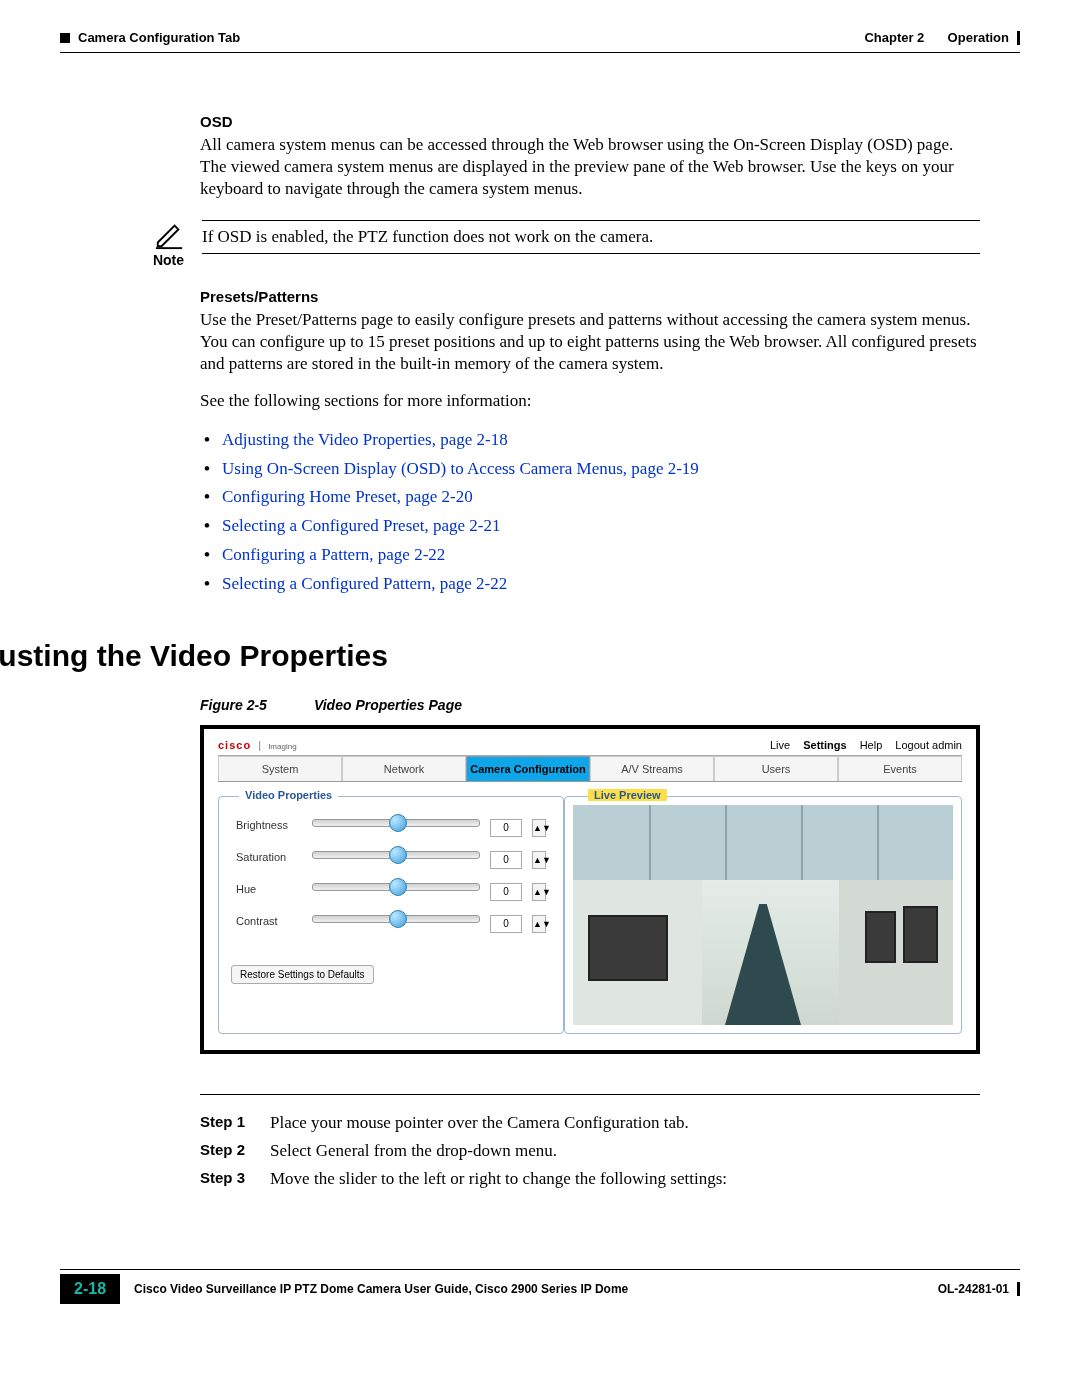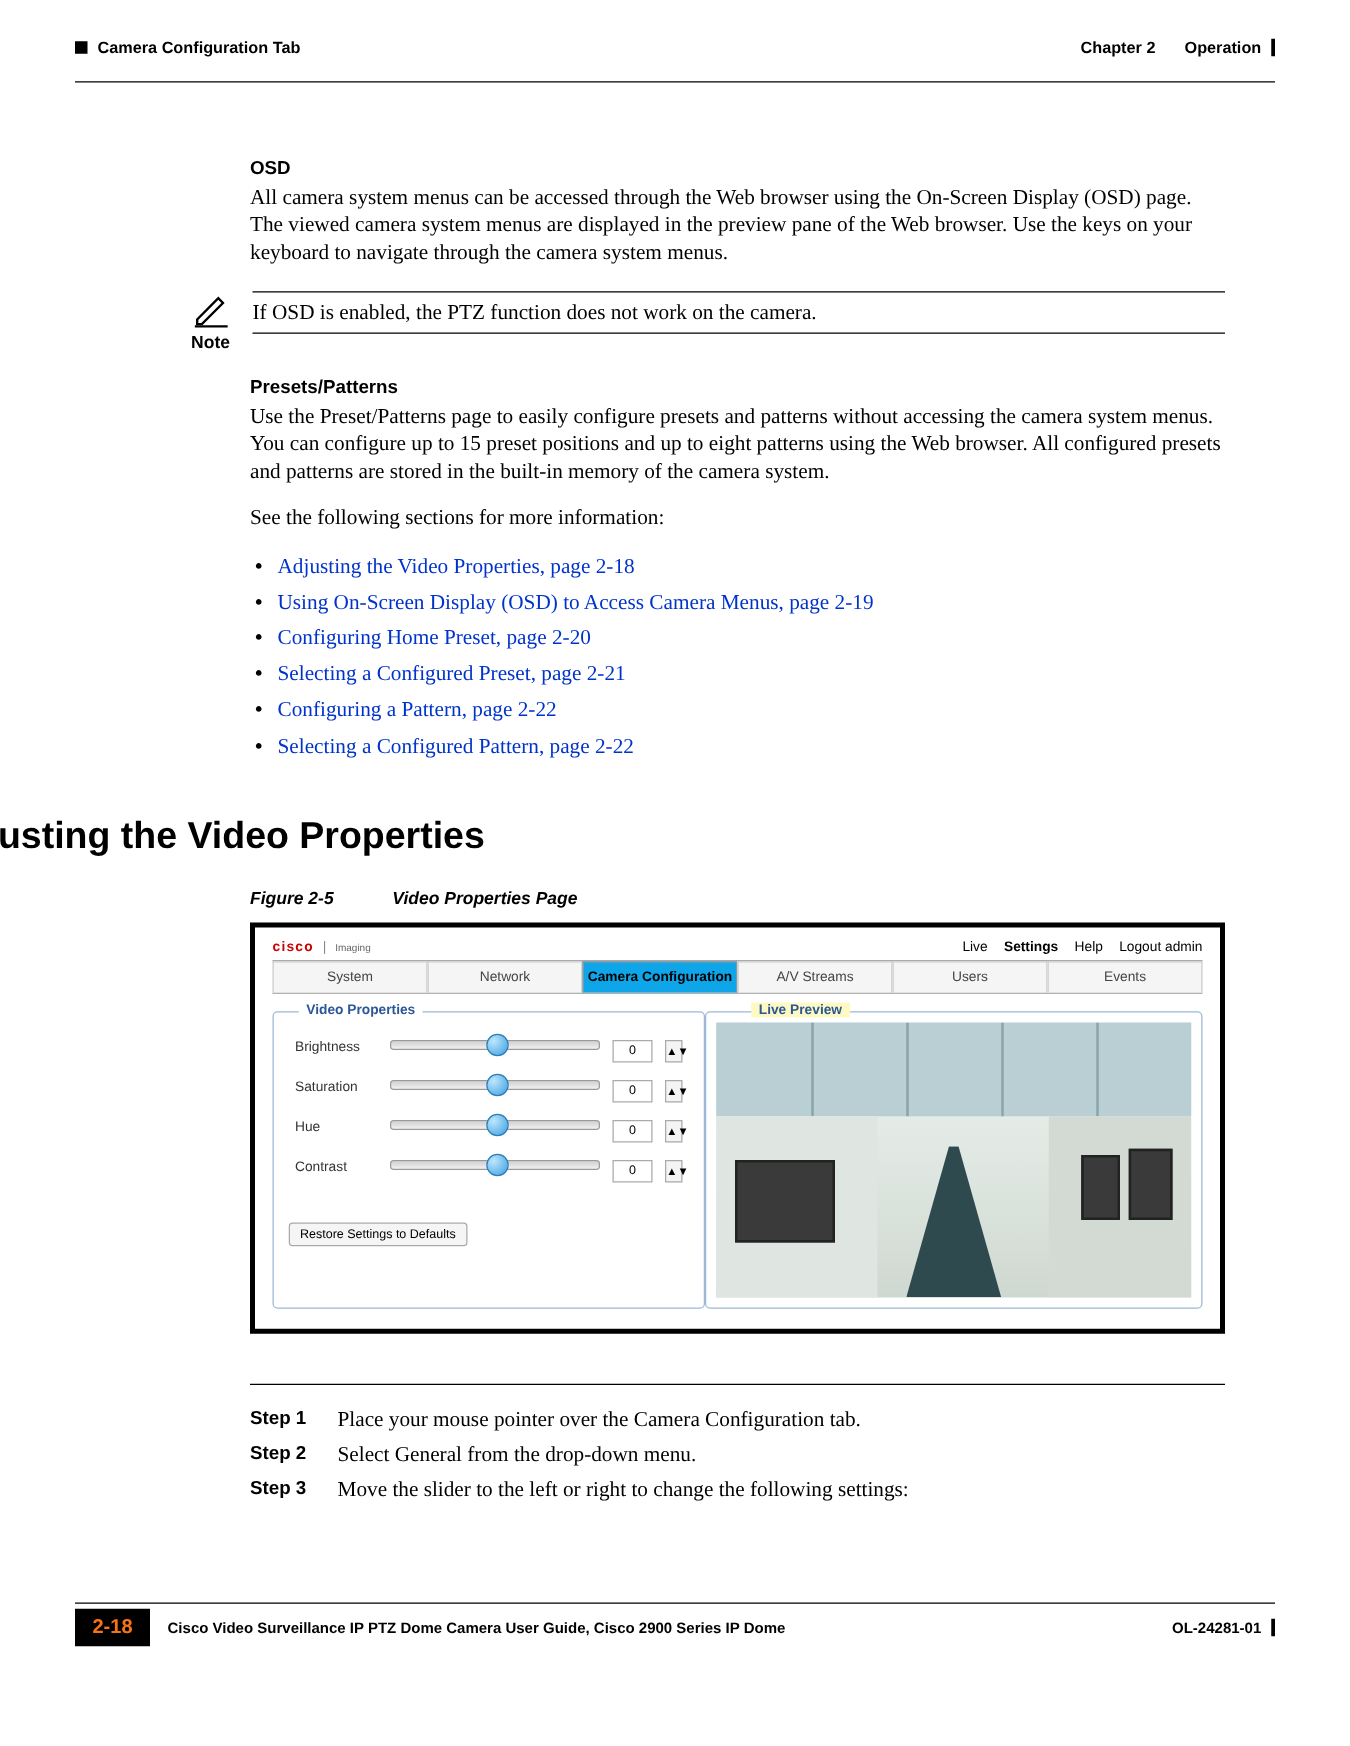--- a/index.html
+++ b/index.html
@@ -1,17 +1,17 @@
 <!DOCTYPE html>
 <html><head>
 <meta charset="utf-8">
 <style>
   body{margin:0;background:#fff;font-family:"Times New Roman",serif;color:#000;width:1080px}
   .page{padding:30px 60px 40px 60px;position:relative}
-  .hdr{display:flex;justify-content:space-between;align-items:center;font-family:Arial,Helvetica,sans-serif;font-weight:bold;font-size:13px;margin-bottom:20px}
+  .hdr{display:flex;justify-content:space-between;align-items:center;font-family:Arial,Helvetica,sans-serif;font-weight:bold;font-size:13px;margin-bottom:7px}
   .hdr-left{display:flex;align-items:center;gap:8px}
   .hdr-right{display:flex;align-items:center;gap:8px}
   .sq{width:10px;height:10px;background:#000}
   .vbar{width:3px;height:14px;background:#000;display:inline-block}
   .hdr-line{border-top:1px solid #000;margin-bottom:60px}
   .content{margin-left:140px;margin-right:40px}
   .sect-head{font-family:Arial,Helvetica,sans-serif;font-weight:bold;font-size:15px;margin-top:6px;margin-bottom:4px}
   .para{font-size:17px;line-height:1.3;margin-bottom:14px}
   .note-row{display:flex;gap:18px;align-items:flex-start;margin:20px 0 20px -56px}
   .note-icon{display:flex;flex-direction:column;align-items:flex-end;width:40px}
@@ -36,35 +36,35 @@
   .vp{flex:0 0 320px;border:1px solid #9cb8d6;border-radius:4px;padding:8px 12px 20px 12px;position:relative}
   .vp-title{position:absolute;top:-8px;left:20px;background:#fff;padding:0 6px;color:#2b5797;font-weight:bold;font-size:11px}
   .prop{display:flex;align-items:flex-start;gap:10px;margin:14px 5px}
   .prop-label{width:66px;font-size:11px;color:#333}
   .slider{flex:1;height:6px;background:linear-gradient(#d0d0d0,#f0f0f0);border:1px solid #999;border-radius:3px;position:relative}
   .knob{position:absolute;top:-6px;left:46%;width:16px;height:16px;background:radial-gradient(circle at 30% 30%,#bfe6ff,#3aa0e0);border:1px solid #2b7fb8;border-radius:50%}
   .val{width:30px;height:16px;font-size:10px;border:1px solid #aaa;text-align:center;line-height:16px;background:#fff}
   .step{width:12px;height:16px;border:1px solid #aaa;font-size:9px;text-align:center;line-height:16px;background:#f4f4f4}
   .restore{margin-top:18px;font-size:10px;display:inline-block;border:1px solid #aaa;border-radius:3px;padding:3px 8px;background:#f5f5f5}
   .lp{flex:1;border:1px solid #9cb8d6;border-radius:4px;position:relative;padding:8px;min-height:220px}
-  .lp-title{position:absolute;top:-8px;left:36px;background:#fef9c3;padding:0 6px;color:#2b5797;font-weight:bold;font-size:11px}
+  .lp-title{position:absolute;top:-8px;left:23px;background:#fde047;padding:0 6px;color:#2b5797;font-weight:bold;font-size:11px}
   .preview{width:100%;height:220px;background:linear-gradient(180deg,#c9dbe0 0%,#c9dbe0 34%,#e5ece8 34%,#cfd8d0 100%);position:relative;overflow:hidden}
   .ceiling{position:absolute;inset:0 0 66% 0;background:#b9cfd4}
   .ceil-line{position:absolute;top:0;bottom:66%;width:2px;background:#8aa4aa}
   .hallfloor{position:absolute;left:40%;right:40%;top:45%;bottom:0;background:#2e4a4f;clip-path:polygon(45% 0,55% 0,100% 100%,0 100%)}
   .wall-l{position:absolute;left:0;top:34%;bottom:0;width:34%;background:#dfe6e1}
   .wall-r{position:absolute;right:0;top:34%;bottom:0;width:30%;background:#d2dad3}
   .frame{position:absolute;background:#3a3a3a;border:2px solid #222}
   .steps-rule{border:none;border-top:1px solid #000;margin:28px 0 18px 0}
   .step-row{display:flex;gap:18px;font-size:17px;margin:8px 0}
   .step-label{font-family:Arial,Helvetica,sans-serif;font-weight:bold;font-size:15px;width:52px}
   .ftr{margin-top:80px}
   .ftr-line{border-top:1px solid #000;margin-bottom:4px}
   .ftr-row{display:flex;align-items:center;gap:14px;font-family:Arial,Helvetica,sans-serif;font-size:12px;font-weight:bold}
-  .pg-badge{background:#000;color:#f97316;padding:6px 14px;font-size:16px}
+  .pg-badge{background:#000;color:#14b8a6;padding:6px 14px;font-size:16px}
   .ftr-right{margin-left:auto;display:flex;align-items:center;gap:8px}
   .logo{font-family:Arial,Helvetica,sans-serif;font-size:11px;color:#c00;font-weight:bold;letter-spacing:1px}
   .logo-sep{color:#888;margin:0 4px}
   .logo-sub{font-size:8px;color:#666;font-weight:normal}
 </style>
 </head>
 <body>
 
 <div class="page">
   <div class="hdr">

